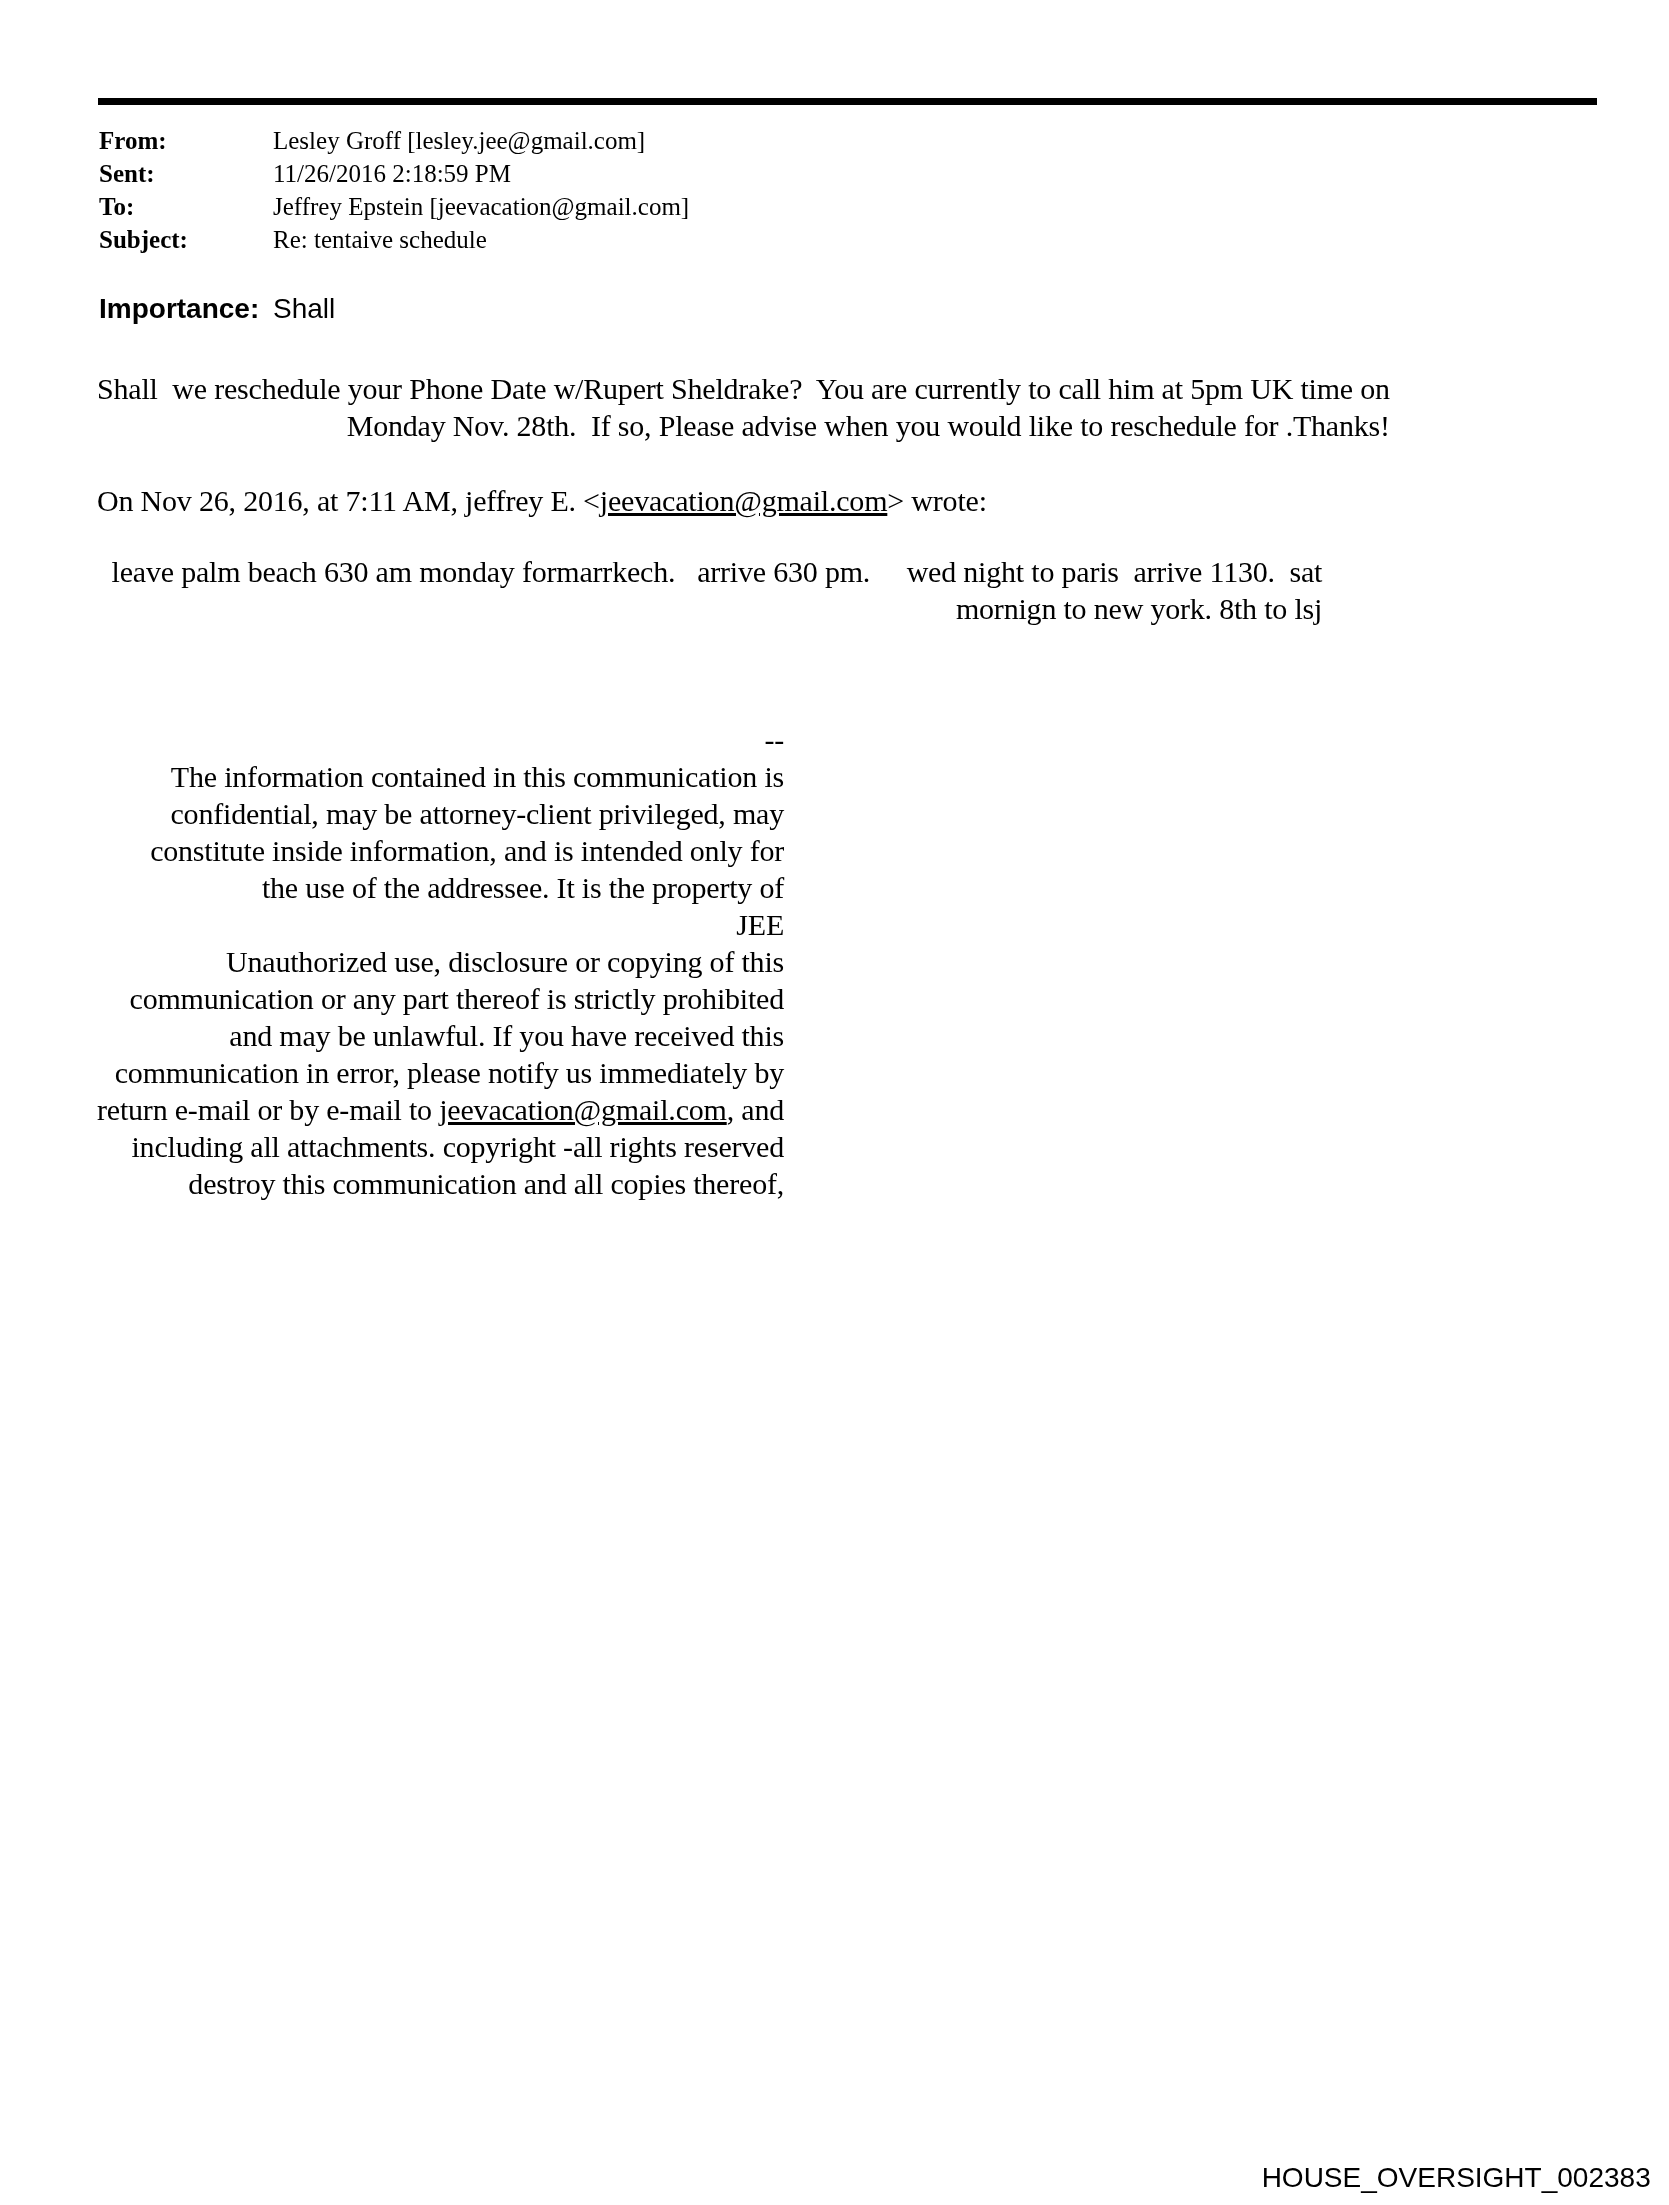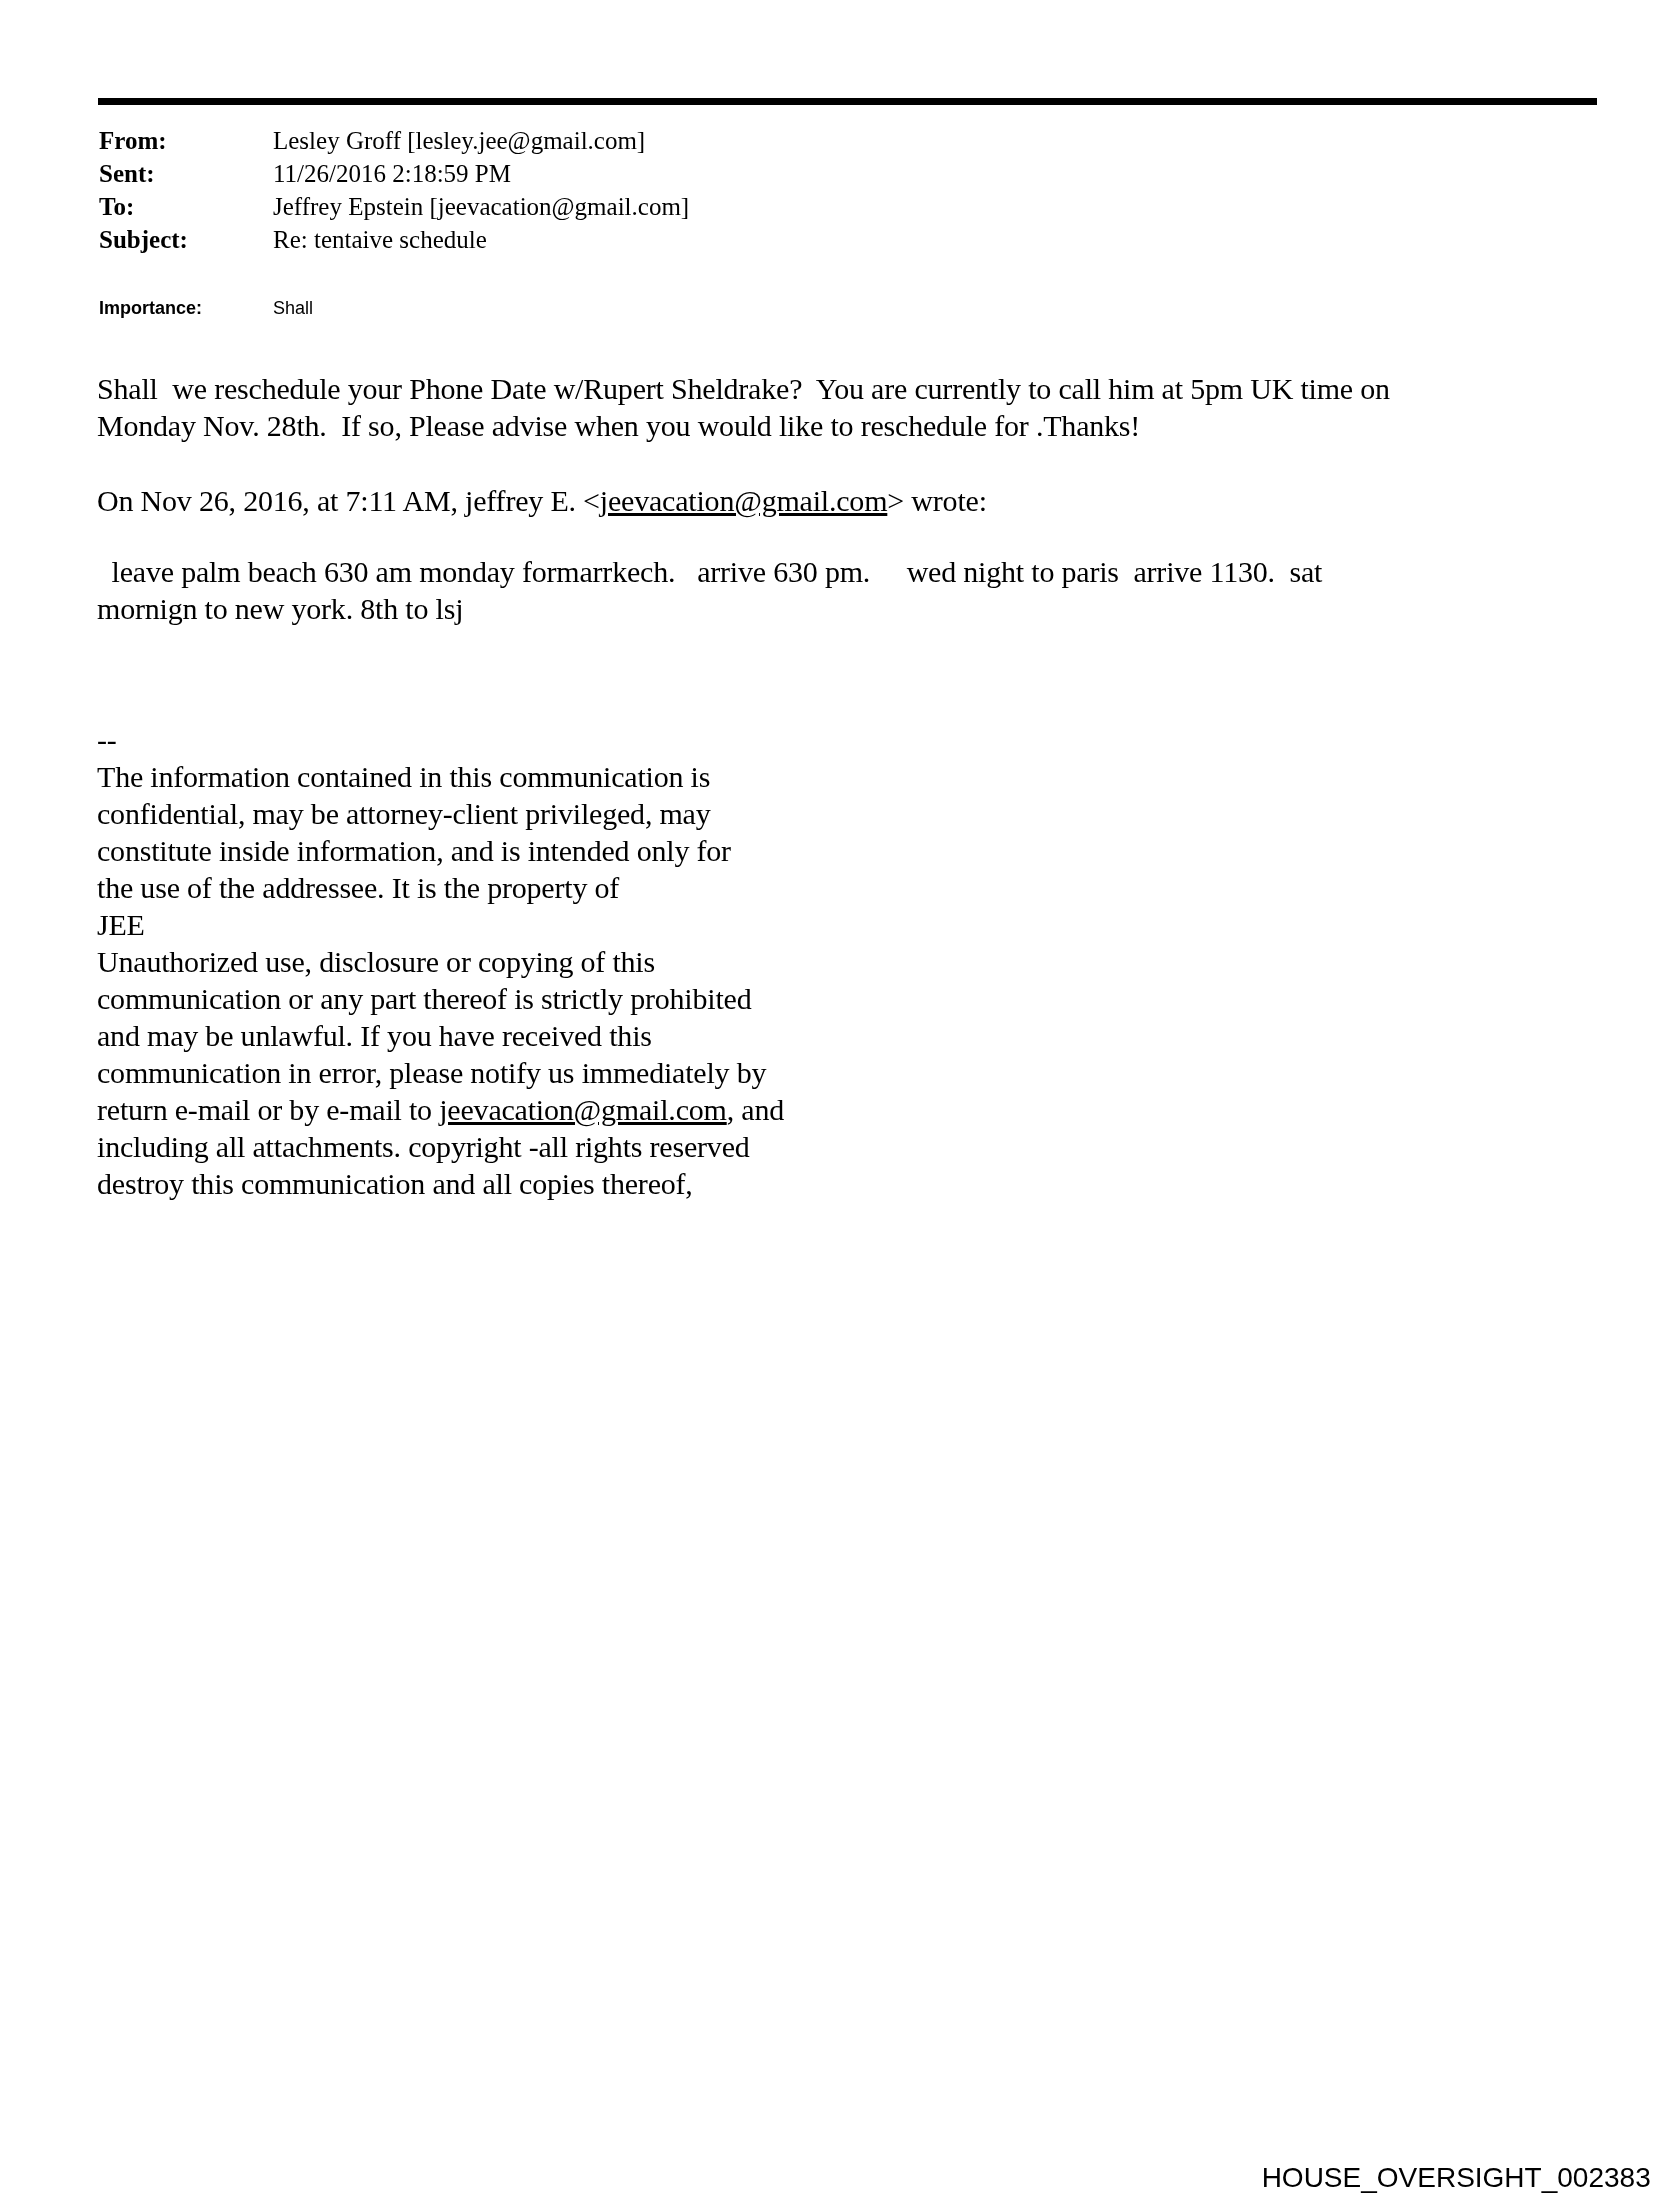--- a/index.html
+++ b/index.html
@@ -30,30 +30,31 @@
     line-height: 33px;
   }
   .hdr-row { display: flex; }
   .hdr-label { width: 174px; font-weight: bold; white-space: pre; }
   .hdr-value { white-space: pre; }
   .importance {
     position: absolute;
     left: 99px;
     top: 292px;
     font-family: "Liberation Sans", sans-serif;
-    font-size: 18px;
+    font-size: 28px;
     line-height: 33px;
     display: flex;
   }
   .serif-block {
     position: absolute;
     left: 97px;
     font-size: 30px;
     line-height: 37px;
     letter-spacing: -0.2px;
+    text-align: right;
   }
   .line { white-space: pre; }
   .body-para { top: 370px; }
   .attribution { top: 482px; }
   .quote { top: 541px; margin-top: 12px; }
   .disclaimer { top: 721px; }
   .email-link { text-decoration: underline; }
   .footer {
     position: absolute;
     right: 18.3px;

